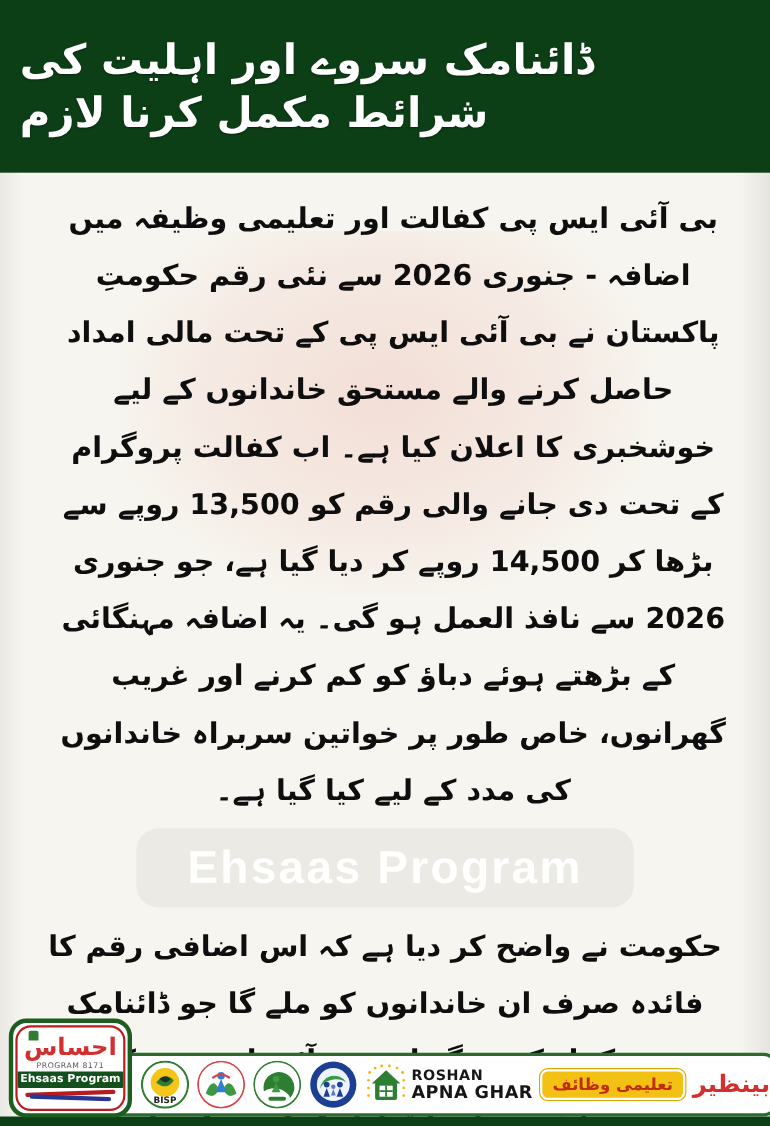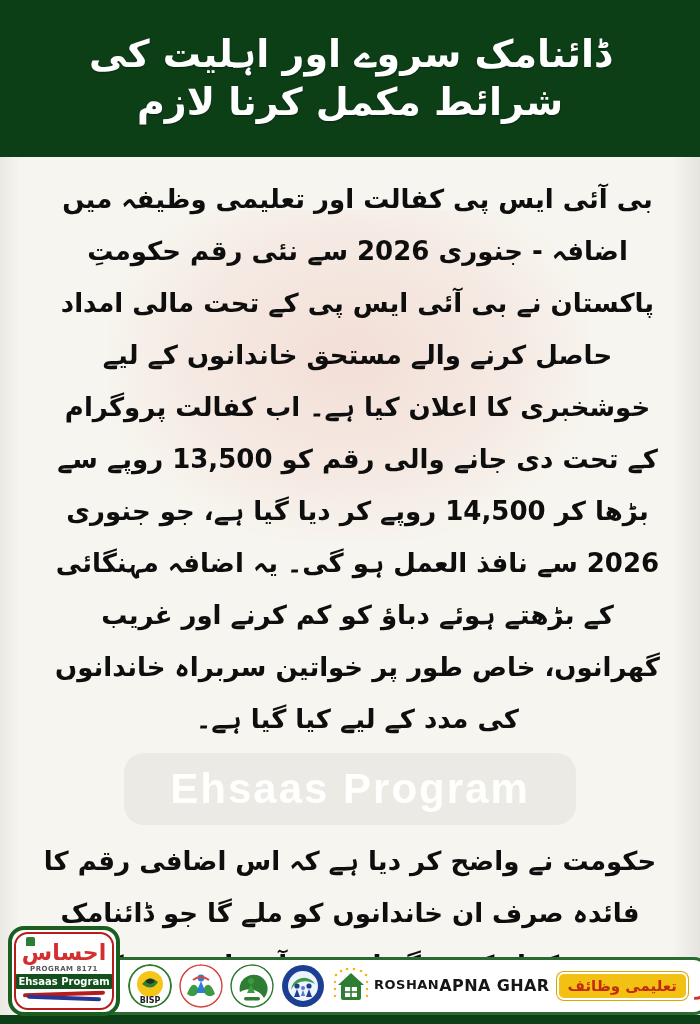--- a/index.html
+++ b/index.html
@@ -8,21 +8,21 @@
     background:#f7f5ef;overflow:hidden;
     font-family:"DejaVu Sans","Liberation Sans",sans-serif;
   }
   
   .header{
     position:relative;width:700px;height:157px;background:#0d3f17;
     display:flex;align-items:center;justify-content:center;z-index:3;
   }
   .header .title{
     direction:rtl;color:#ffffff;font-size:38px;font-weight:bold;
-    text-align:center;line-height:1.25;padding:0 18px;
+    text-align:left;line-height:1.25;padding:0 18px;
     text-shadow:0 1px 2px rgba(0,0,0,.4);
   }
   
   .body-text{
     position:relative;z-index:2;direction:rtl;text-align:center;
     color:#0e0e0e;font-weight:bold;font-size:26px;line-height:2.0;
     padding:0 32px;margin:0;
   }
   .para1{margin-top:16px;margin-left:15px;}
   .para2{margin-top:4px;}
@@ -43,21 +43,21 @@
   }
   
   .bottom-strip{position:absolute;left:0;right:0;bottom:0;height:9px;background:#0d3f17;z-index:4;}
   .footer-frame{
     position:absolute;left:55px;right:-8px;top:957px;height:52px;z-index:5;
     background:#ffffff;border:3px solid #2a6c30;border-radius:14px;
     display:flex;align-items:center;gap:7px;padding:0 8px 0 70px;
   }
   .circle-logo{flex:0 0 auto;width:44px;height:44px;border-radius:50%;display:block;}
   .roshan{display:flex;align-items:center;gap:4px;flex:0 0 auto;}
-  .roshan-text{display:flex;line-height:1;}
+  .roshan-text{display:flex;flex-direction:column;line-height:1;}
   .roshan-line1{font-size:13px;font-weight:bold;color:#161616;letter-spacing:.5px;}
   .roshan-line2{font-size:16px;font-weight:bold;color:#161616;letter-spacing:.4px;}
   .badge{direction:rtl;white-space:nowrap;flex:0 0 auto;font-weight:bold;}
   .badge-yellow{
     background:#f2c113;color:#c22c0e;font-size:15px;padding:3px 9px;border-radius:7px;
     border:2px solid #ffffff;box-shadow:0 0 0 1px #d9a800;
   }
   .badge-green{
     background:#1e7e34;color:#ffffff;font-size:15px;padding:3px 10px;border-radius:7px;
     border:2px solid #ffffff;box-shadow:0 0 0 1px #1e7e34;
@@ -73,21 +73,21 @@
     display:flex;flex-direction:column;align-items:center;justify-content:center;gap:1px;
     overflow:hidden;
   }
   .ehsaas-urdu{
     direction:rtl;color:#d32f2f;font-size:22px;font-weight:bold;line-height:1;position:relative;
   }
   .ehsaas-urdu::after{
     content:"";position:absolute;top:-5px;left:4px;width:9px;height:9px;
     background:#2e7d32;border-radius:2px 2px 0 0;
   }
-  .ehsaas-program-line{font-size:7px;font-weight:bold;color:#555;letter-spacing:.5px;}
+  .ehsaas-program-line{font-size:7px;font-weight:normal;color:#555;letter-spacing:.5px;}
   .ehsaas-pill{
     background:#14501e;color:#ffffff;font-size:10px;font-weight:bold;
     padding:2px 8px;border-radius:9px;white-space:nowrap;
   }
   .ehsaas-swoosh{position:relative;width:86px;height:9px;margin-top:2px;}
   .ehsaas-swoosh .red{position:absolute;left:2px;top:0;width:82px;height:4px;background:#b71c1c;border-radius:3px;transform:rotate(-2deg);}
   .ehsaas-swoosh .navy{position:absolute;left:6px;top:4px;width:74px;height:4px;background:#283593;border-radius:3px;transform:rotate(2deg);}
   
   .vignette{
     position:absolute;inset:0;z-index:0;pointer-events:none;

